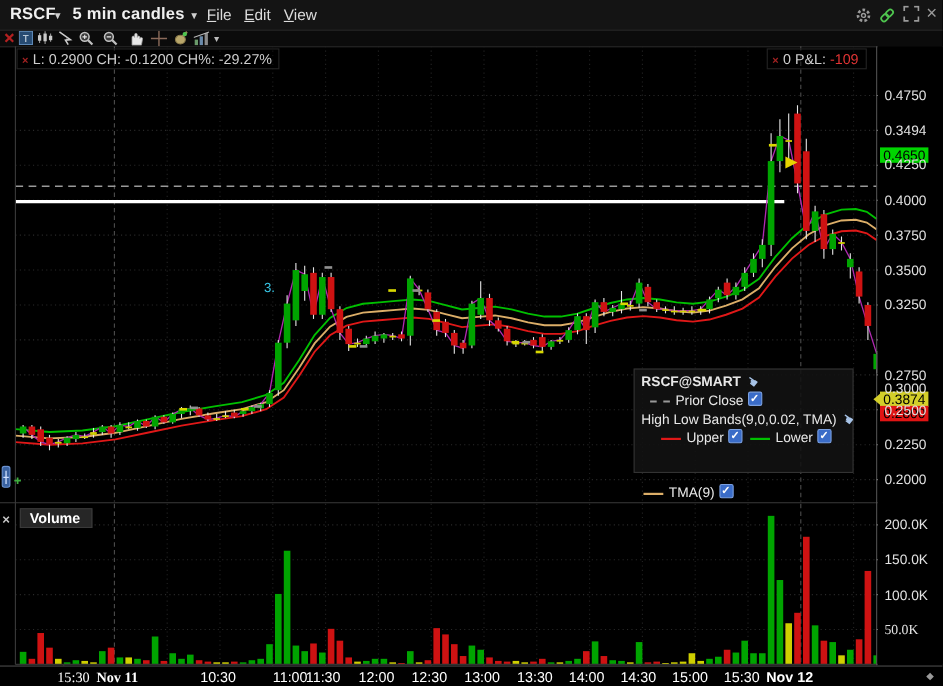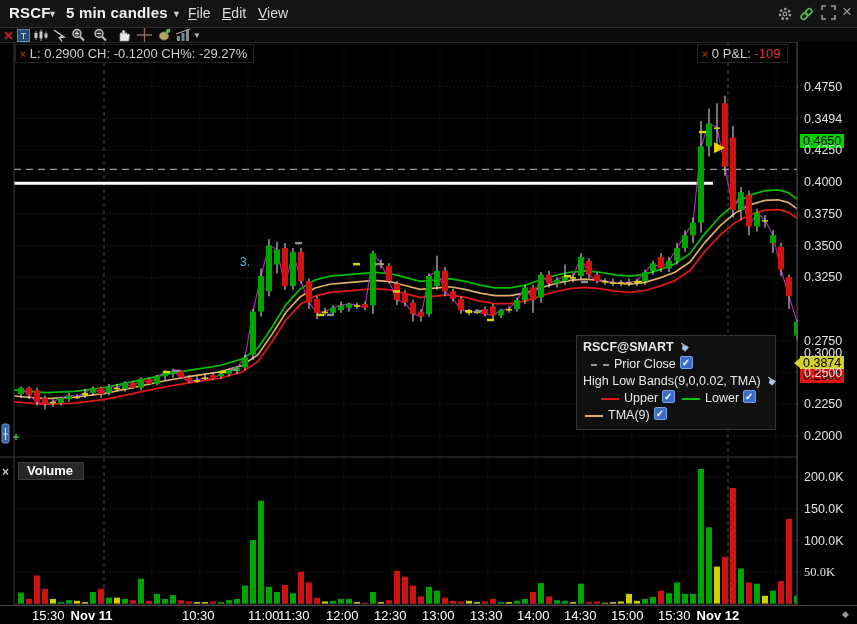--- a/index.html
+++ b/index.html
@@ -548,21 +548,21 @@
 
   <div class="overlay-box" style="left:697px;top:44px;">
     <span class="mini-x">×</span><span>0 P&amp;L:</span>&nbsp;<span class="pnl-val">-109</span>
   </div>
 
   <div id="legend">
     <div class="row"><b>RSCF@SMART</b><span class="hand">☚</span></div>
     <div class="row" style="padding-left:8px;"><span class="sw dash"></span><span>Prior Close</span><span class="cb"></span></div>
     <div class="row"><span>High Low Bands(9,0,0.02, TMA)</span><span class="hand">☚</span></div>
     <div class="row" style="padding-left:18px;"><span class="sw" style="border-color:#e01818;"></span><span>Upper</span><span class="cb"></span>&nbsp;&nbsp;<span class="sw" style="border-color:#00c000;"></span><span>Lower</span><span class="cb"></span></div>
-    <div class="row" style="padding-left:2px;"><span class="sw" style="border-color:#dcae68;"></span><span>TMA(9)</span><span class="cb"></span></div>
+    <div class="row" style="padding-left:2px;margin-top:33px;"><span class="sw" style="border-color:#dcae68;"></span><span>TMA(9)</span><span class="cb"></span></div>
   </div>
 
   <div id="price-axis">
     <span class="badge hi" style="top:92px;">0.4650</span>
     <span class="badge last" style="top:314px;">0.3874</span>
     <span class="badge lo" style="top:327px;">0.2800</span>
   <span class="ax-lab" style="top: 37.75px;">0.4750</span>
       <span class="ax-lab" style="top: 69.5px;">0.3494</span>
       <span class="ax-lab" style="top: 101.25px;">0.4250</span>
       <span class="ax-lab" style="top: 133px;">0.4000</span>
@@ -586,21 +586,21 @@
   <span id="left-widget">
     <svg width="20" height="22" viewBox="0 0 20 22">
         <rect x="1" y="1" width="7" height="19" rx="2" fill="#3a62a0" stroke="#6a92d0"></rect>
         <path d="M4.5,5 V17 M2,11 H7" stroke="#cfe0ff" stroke-width="1.2"></path>
         <path d="M12,14 H18 M15,11 V17" stroke="#3fae3f" stroke-width="1.6"></path>
       </svg>
   </span>
 
   <div id="time-axis">
     <span id="axis-corner-icon">◆</span>
-  <span class="t-lab" style="left: 32px;">15:30<b>Nov 11</b></span>
+  <span class="t-lab" style="left: 52px; font-family: Liberation Serif, serif;">15:30<b>Nov 11</b></span>
       <span class="t-lab" style="left: 182px;">10:30</span>
       <span class="t-lab" style="left: 230px; margin-left: 18px;">11:00</span>
       <span class="t-lab" style="left: 278px;">11:30</span>
       <span class="t-lab" style="left: 326px;">12:00</span>
       <span class="t-lab" style="left: 374px;">12:30</span>
       <span class="t-lab" style="left: 422px;">13:00</span>
       <span class="t-lab" style="left: 470px;">13:30</span>
       <span class="t-lab" style="left: 517px;">14:00</span>
       <span class="t-lab" style="left: 564px;">14:30</span>
       <span class="t-lab" style="left: 611px;">15:00</span>

